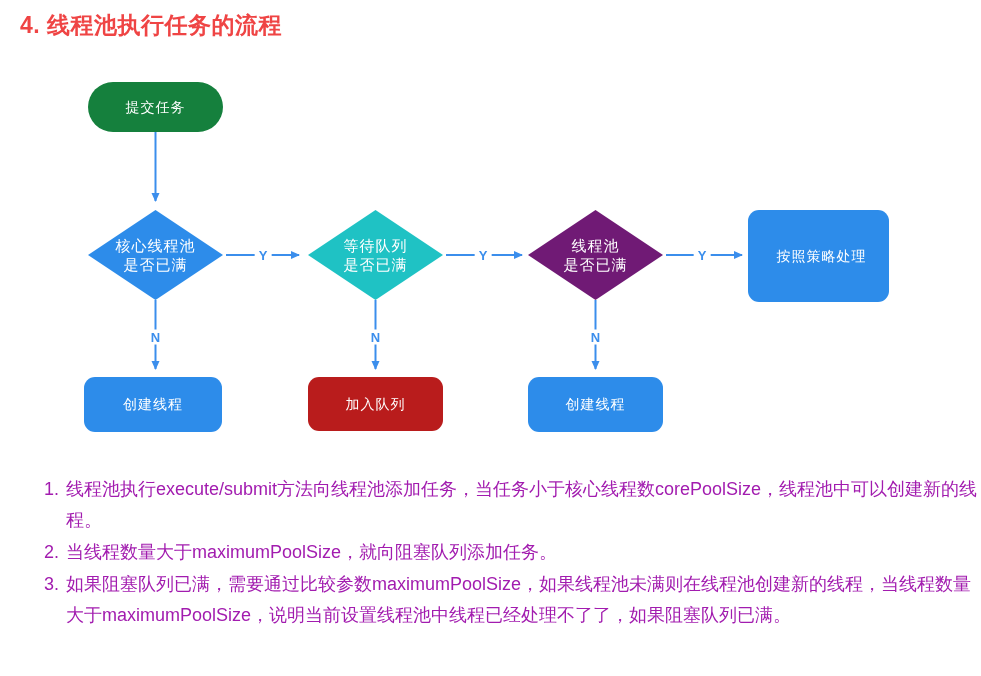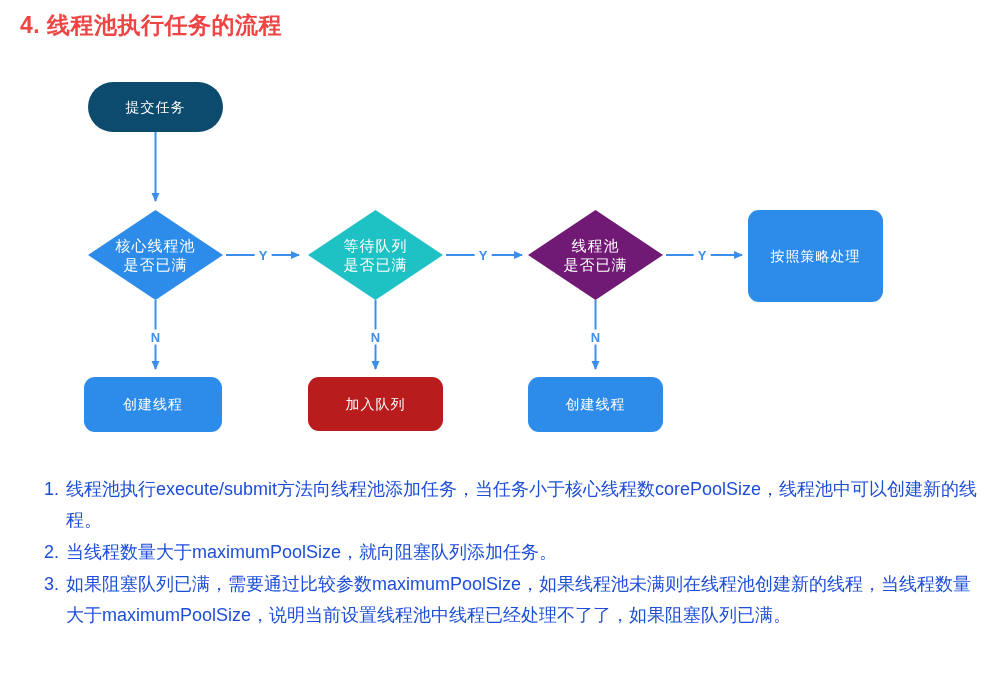--- a/index.html
+++ b/index.html
@@ -21,21 +21,21 @@
   .diamond { clip-path: polygon(50% 0, 100% 50%, 50% 100%, 0 50%); font-size: 15px; }
   .edge-label {
     position: absolute; transform: translate(-50%, -50%);
     color: #3b8eec; font-size: 13px; font-weight: 700;
     background: #ffffff; padding: 0 4px; line-height: 15px;
   }
   svg.edges { position: absolute; left: 0; top: 0; pointer-events: none; }
   .notes {
     position: absolute; left: 0; top: 474px; width: 918px;
     margin: 0; padding: 0 0 0 64px;
-    font-size: 18px; line-height: 31px; color: #1d4ed8;
+    font-size: 18px; line-height: 31px; color: #a21caf;
   }
   .notes li { margin: 0 0 1px 0; padding-left: 2px; }
 </style>
 </head>
 <body>
 
 <h1 class="page-title">4. 线程池执行任务的流程</h1>
 
 <div>
   <svg class="edges" width="981" height="470">
@@ -48,32 +48,32 @@
       <line x1="155.5" y1="132" x2="155.5" y2="201" marker-end="url(#arr)"></line>
       <line x1="226" y1="255" x2="299" y2="255" marker-end="url(#arr)"></line>
       <line x1="446" y1="255" x2="522" y2="255" marker-end="url(#arr)"></line>
       <line x1="666" y1="255" x2="742" y2="255" marker-end="url(#arr)"></line>
       <line x1="155.5" y1="300" x2="155.5" y2="369" marker-end="url(#arr)"></line>
       <line x1="375.5" y1="300" x2="375.5" y2="369" marker-end="url(#arr)"></line>
       <line x1="595.5" y1="300" x2="595.5" y2="369" marker-end="url(#arr)"></line>
     </g>
   </svg>
 
-  <div class="flow-node stadium" style="left: 88px; top: 82px; width: 135px; height: 50px; background-color: #0c4a6e;">提交任务</div>
+  <div class="flow-node stadium" style="left: 88px; top: 82px; width: 135px; height: 50px; background-color: #15803d;">提交任务</div>
 
   <div class="flow-node diamond" style="left: 88px; top: 210px; width: 135px; height: 90px; background-color: rgb(45, 140, 234);">核心线程池
 是否已满</div>
 
   <div class="flow-node diamond" style="left: 308px; top: 210px; width: 135px; height: 90px; background-color: rgb(31, 194, 196); text-align: center;">等待队列
 是否已满</div>
 
   <div class="flow-node diamond" style="left: 528px; top: 210px; width: 135px; height: 90px; background-color: #701a75;">线程池
 是否已满</div>
 
-  <div class="flow-node rect" style="left: 748px; top: 210px; width: 135px; height: 92px; background-color: rgb(45, 140, 234);">按照策略处理</div>
+  <div class="flow-node rect" style="left: 748px; top: 210px; width: 135px; height: 92px; background-color: rgb(45, 140, 234); padding-left: 6px;">按照策略处理</div>
 
   <div class="flow-node rect" style="left: 84px; top: 377px; width: 138px; height: 55px; background-color: rgb(45, 140, 234);">创建线程</div>
 
   <div class="flow-node rect" style="left: 308px; top: 377px; width: 135px; height: 54px; background-color: #b91c1c;">加入队列</div>
 
   <div class="flow-node rect" style="left: 528px; top: 377px; width: 135px; height: 55px; background-color: rgb(45, 140, 234);">创建线程</div>
 
   <div class="edge-label" style="left:263px;   top:255px;">Y</div>
   <div class="edge-label" style="left:483px;   top:255px;">Y</div>
   <div class="edge-label" style="left:702px;   top:255px;">Y</div>

